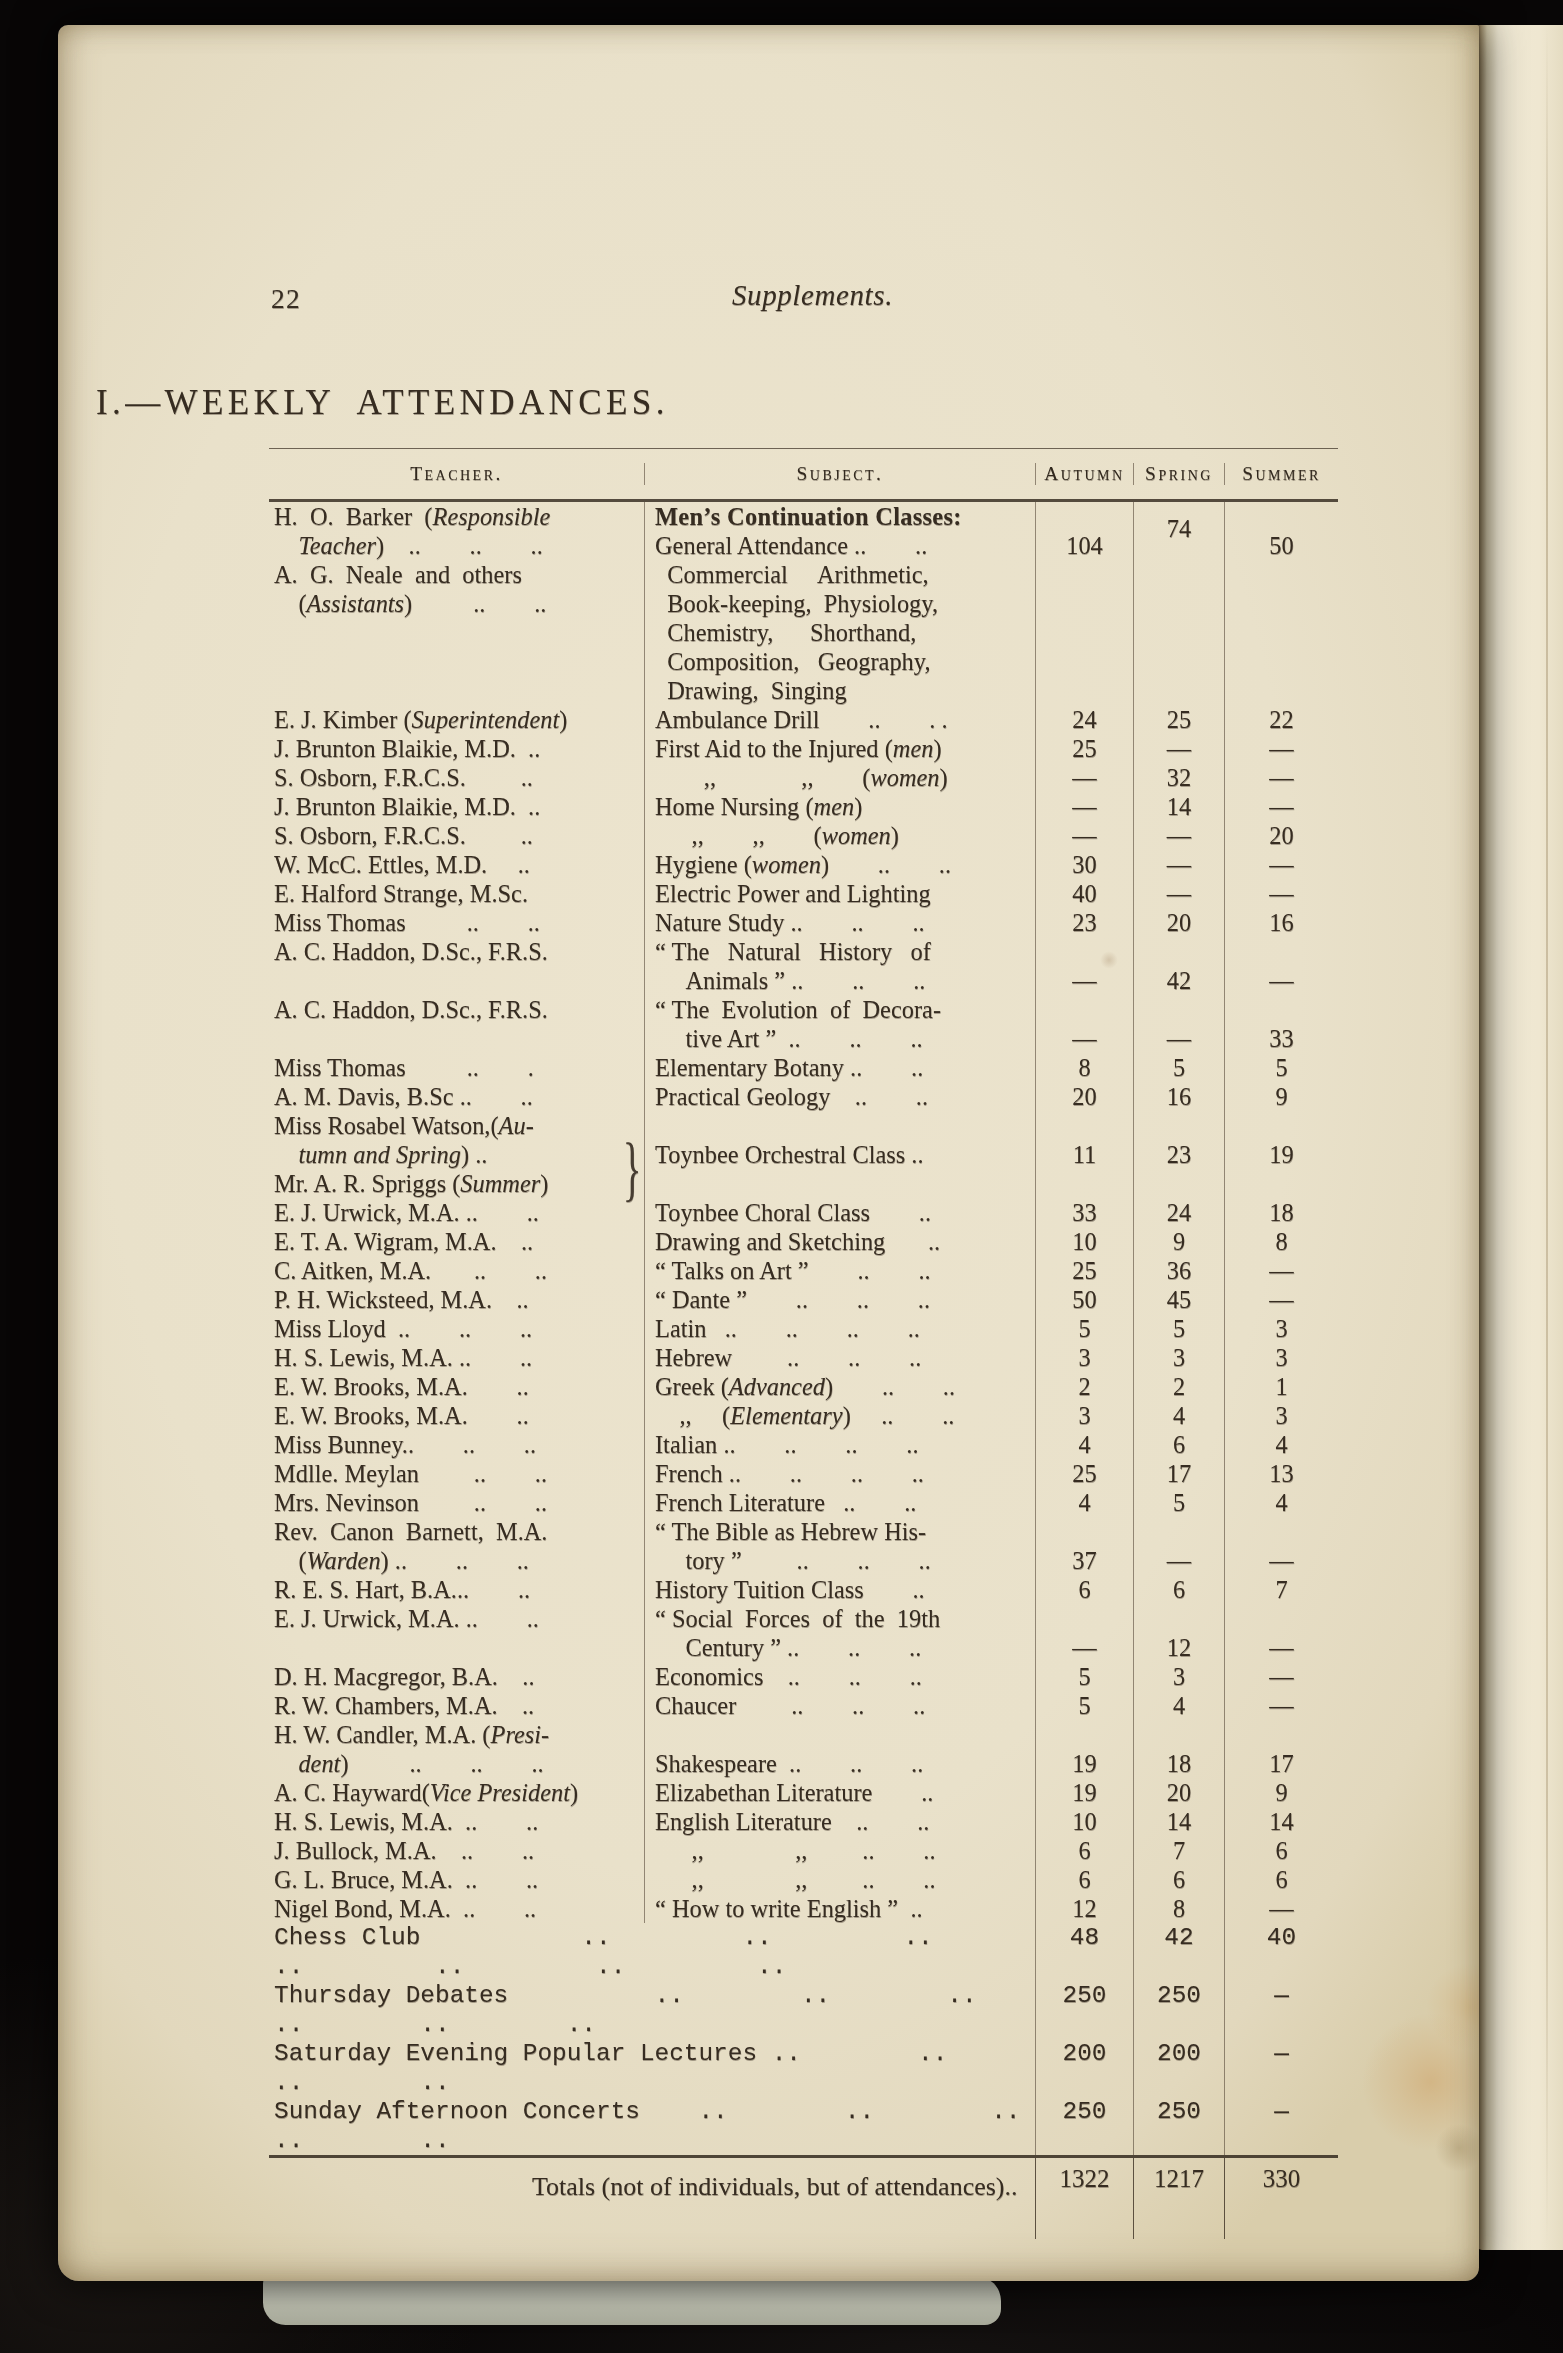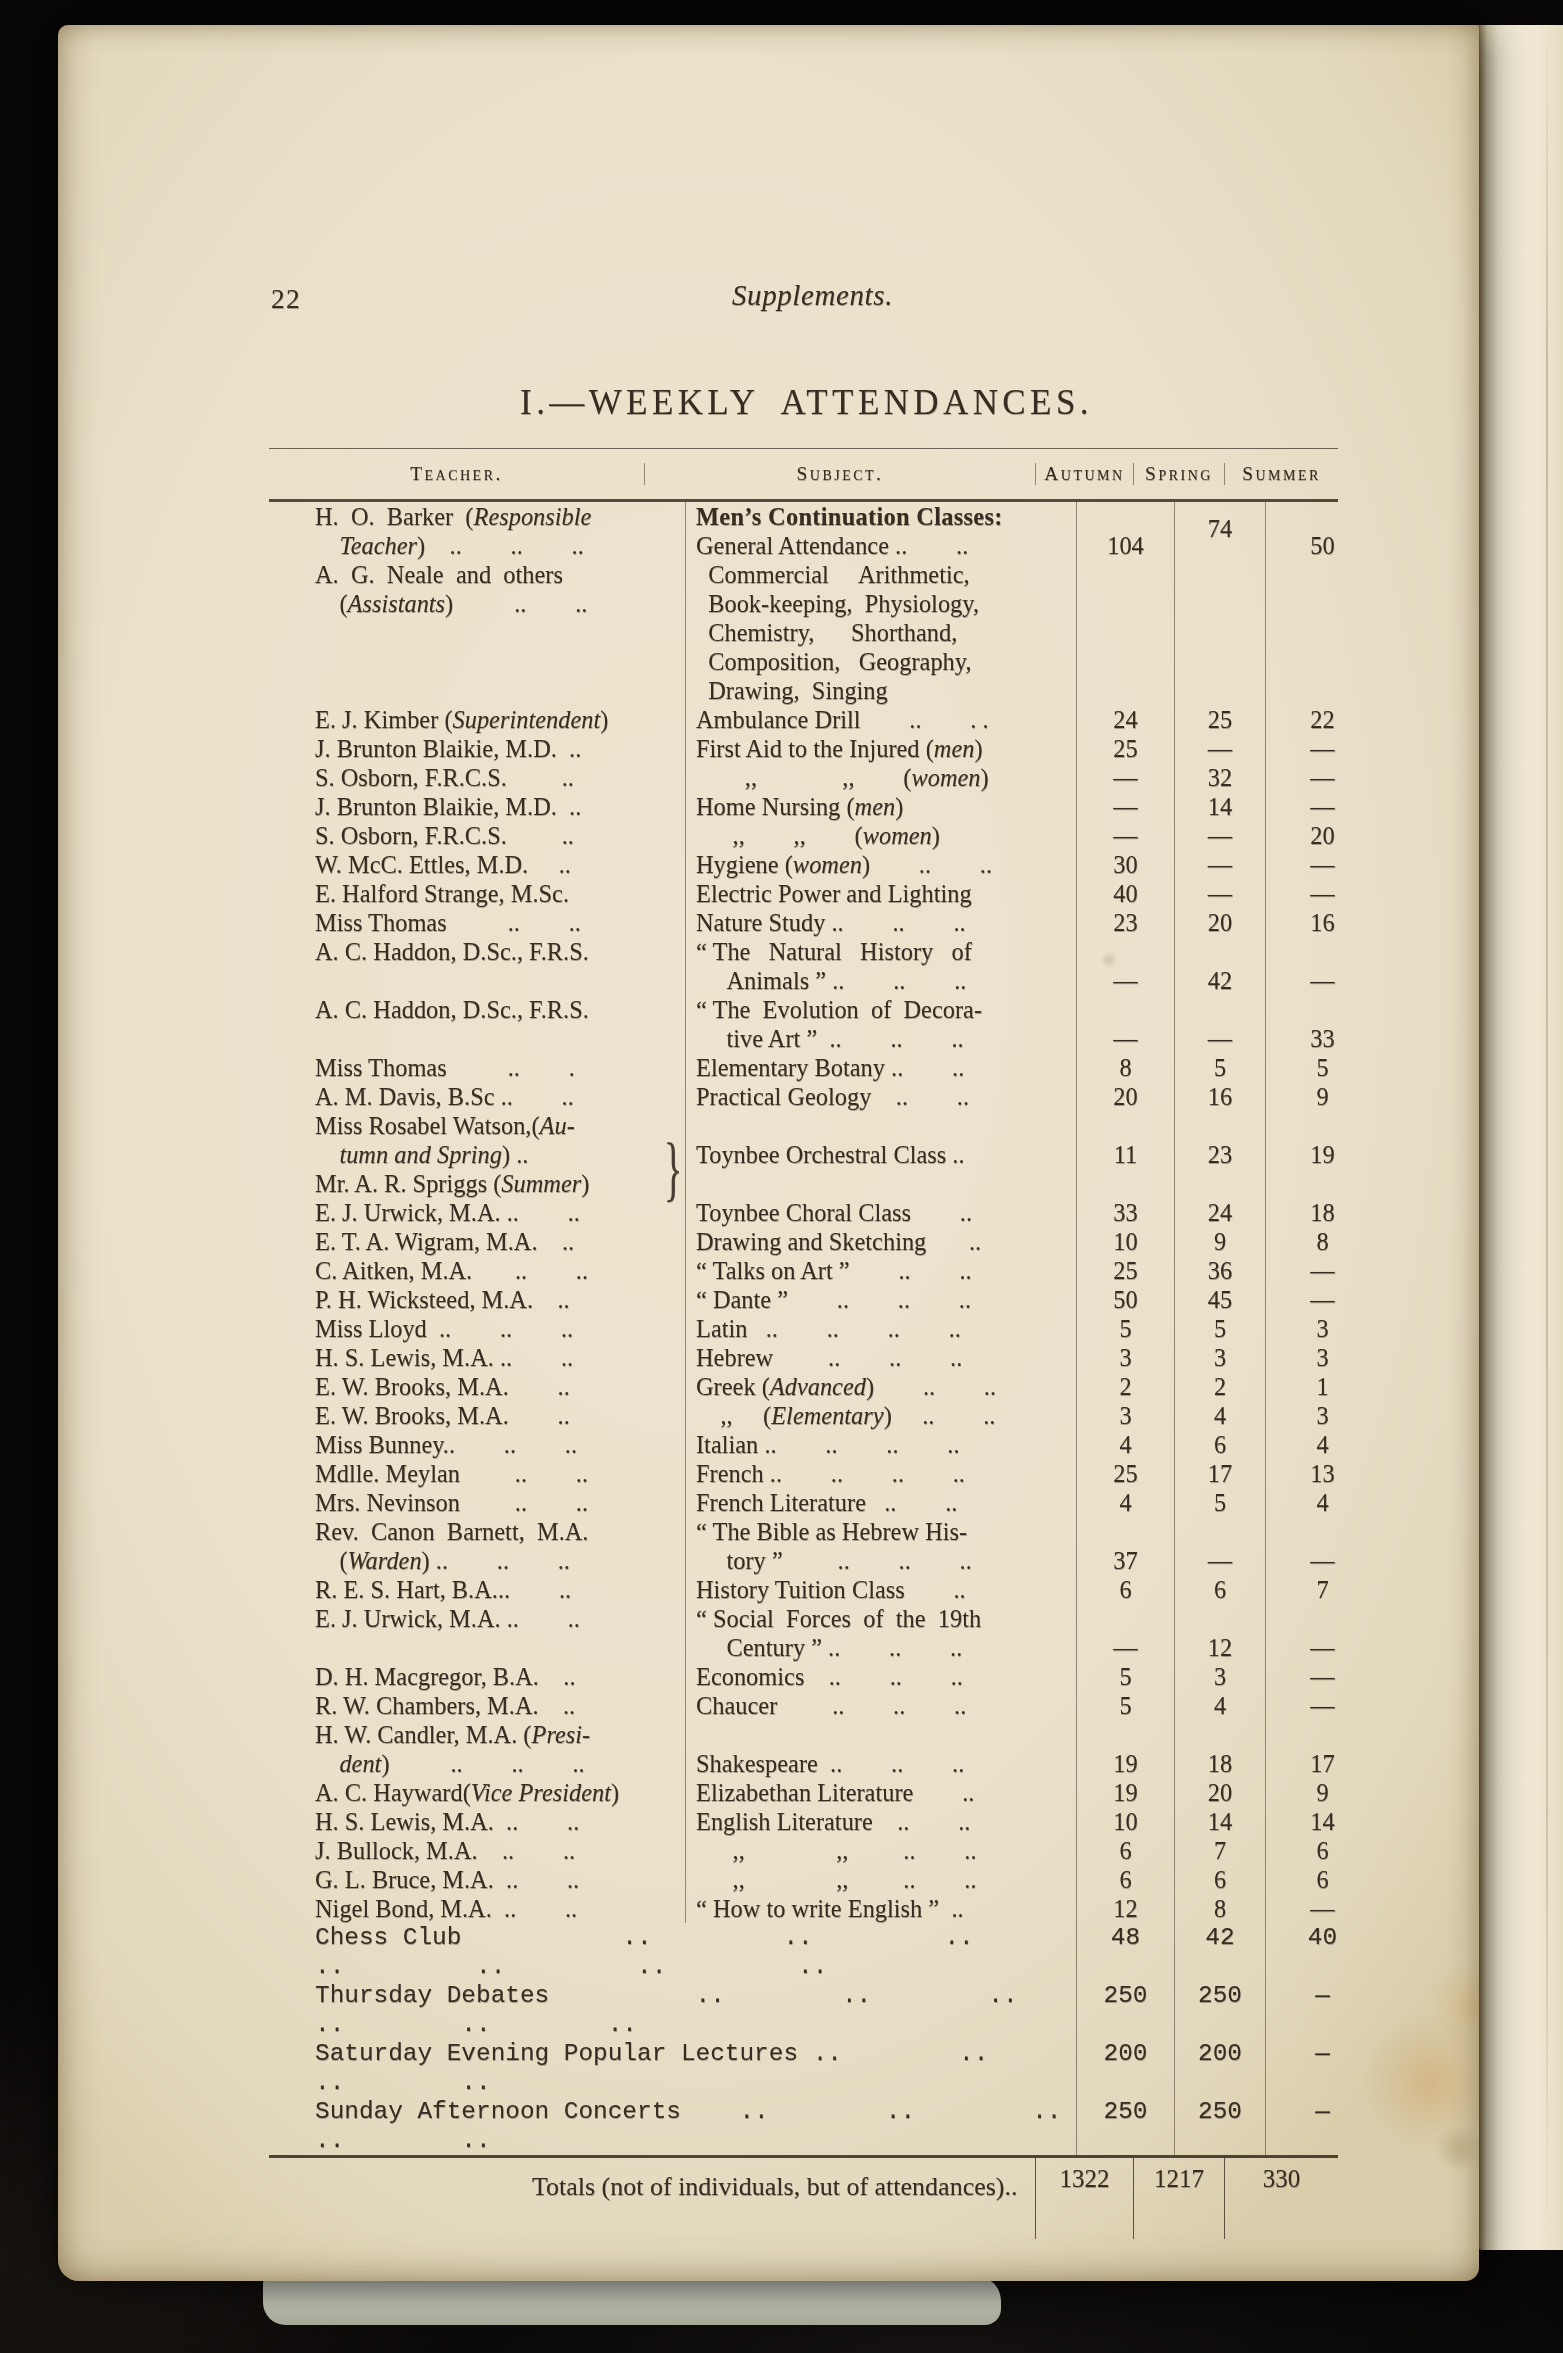--- a/index.html
+++ b/index.html
@@ -28,31 +28,31 @@
     border-radius:10px 2.5px 13.8px 21px;
     box-shadow:inset 16.3px 0 38px -15px rgba(110,88,50,.45),
                inset -13.8px 0 30px -13.8px rgba(110,88,50,.40),
                inset 0 -19px 44px -19px rgba(110,88,50,.45),
                inset 0 11.3px 31px -16.3px rgba(110,88,50,.35),
                0 0 44px rgba(0,0,0,.85);}
   
   .page-number{position:absolute;left:213px;top:258px;font-size:27.5px;letter-spacing:1.3px;}
   .running-title{position:absolute;left:44px;top:254px;width:1421px;text-align:center;
     font-style:italic;font-size:29px;letter-spacing:0.6px;}
-  .section-title{position:absolute;left:38px;top:358px;width:1421px;text-align:center;
+  .section-title{position:absolute;left:38px;top:358px;width:1421px;text-align:left;
     font-size:35px;letter-spacing:4.4px;word-spacing:11.3px;}
   .inked{text-shadow:0.4px 0.6px 0.4px rgba(54,43,31,.38);}
   
   .tbl{position:absolute;left:211px;top:423px;width:1069px;font-size:24.4px;}
   .thead{display:grid;grid-template-columns:375px 391px 98px 91px 114px;height:50px;align-items:center;
     border-top:1.9px solid rgba(62,50,37,.72);border-bottom:3.1px solid rgba(52,42,31,.82);}
   .hc{text-align:center;font-variant:small-caps;font-size:19.4px;letter-spacing:2.5px;color:#31281e;}
   .bl{border-left:1.3px solid rgba(72,58,43,.55);}
   .tbody{border-bottom:3.1px solid rgba(52,42,31,.85);}
-  .trow{display:grid;grid-template-columns:375px 391px 98px 91px 114px;margin-left:41px;}
+  .trow{display:grid;grid-template-columns:375px 391px 98px 91px 114px;}
   .trow.sp{grid-template-columns:766px 98px 91px 114px;font-family:Liberation Mono, monospace;}
   .tc{padding-left:5px;position:relative;}
   .sc{padding-left:10px;}
   .line{white-space:pre-wrap;line-height:29px;min-height:29px;}
   .nc{text-align:center;}
   .nc .num{line-height:29px;}
   .seg-i{font-style:italic;}
   .seg-b{font-weight:bold;letter-spacing:0.3px;}
   .brace-glyph{position:absolute;right:1.3px;top:35px;font-size:46px;line-height:46px;
     transform:scaleY(1.55) scaleX(.85);transform-origin:center;opacity:.9;}

